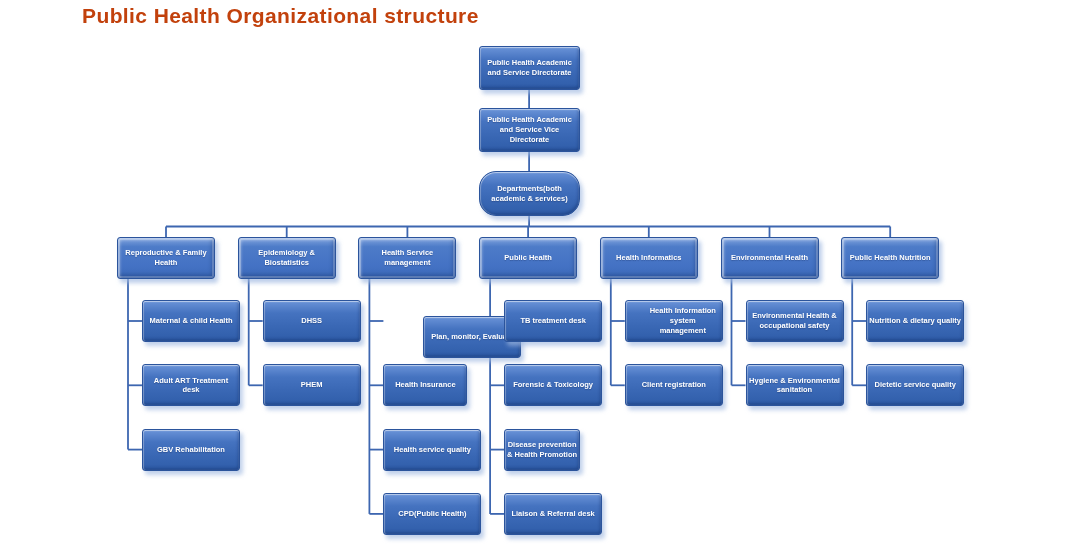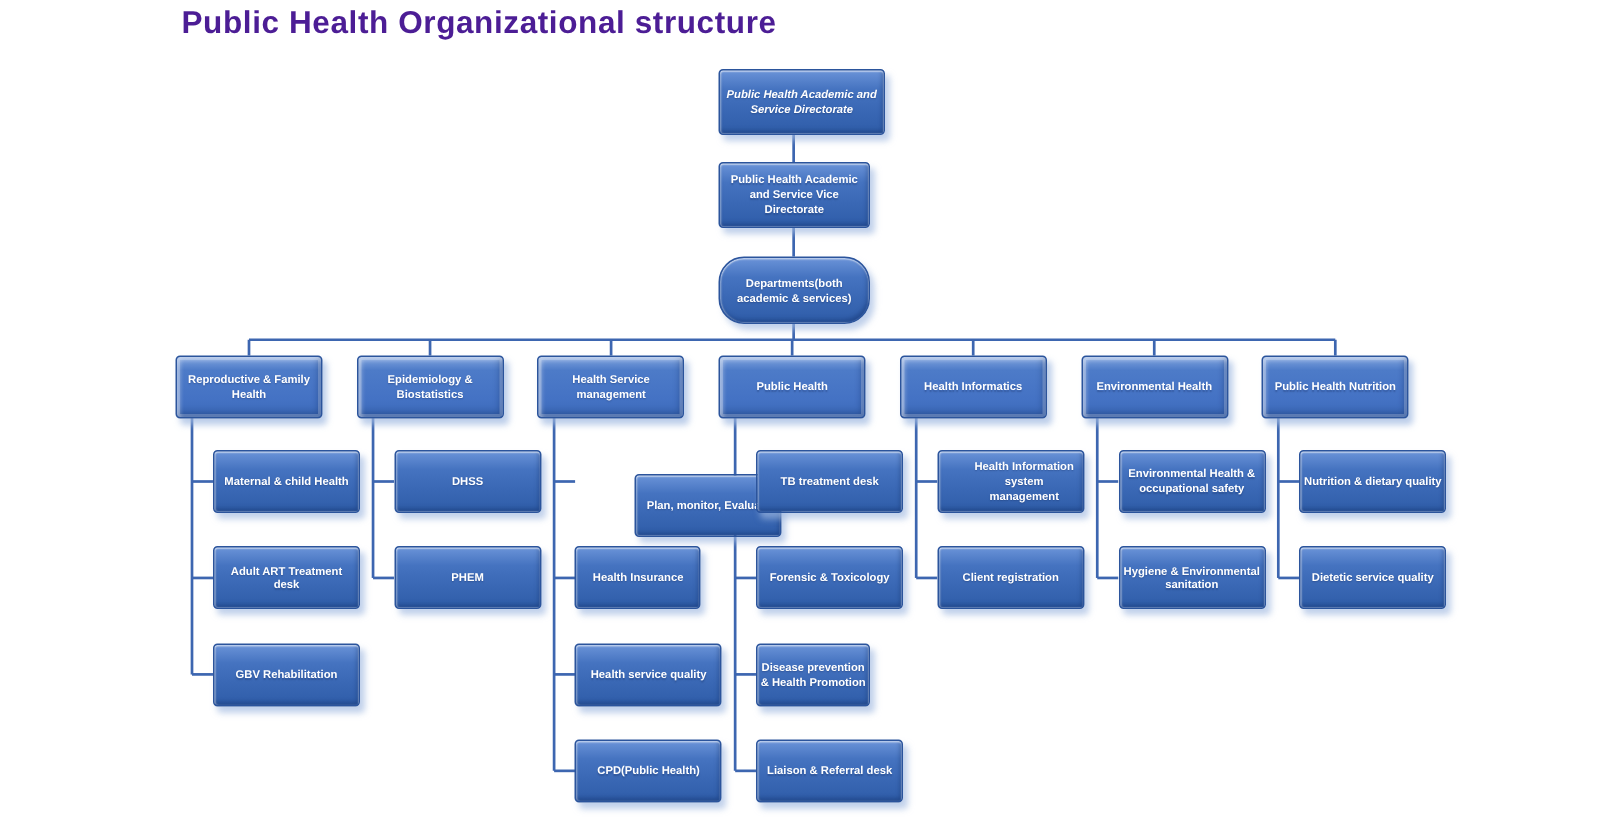--- a/index.html
+++ b/index.html
@@ -98,23 +98,23 @@
       <line x1="610.8" y1="385.3" x2="624.8" y2="385.3" stroke="#3d66b0" stroke-width="1.8"></line>
       <line x1="769.5" y1="226.5" x2="769.5" y2="237" stroke="#3d66b0" stroke-width="1.8"></line>
       <line x1="731.5" y1="279" x2="731.5" y2="385.3" stroke="#3d66b0" stroke-width="1.8"></line>
       <line x1="731.5" y1="321" x2="745.5" y2="321" stroke="#3d66b0" stroke-width="1.8"></line>
       <line x1="731.5" y1="385.3" x2="745.5" y2="385.3" stroke="#3d66b0" stroke-width="1.8"></line>
       <line x1="890.2" y1="226.5" x2="890.2" y2="237" stroke="#3d66b0" stroke-width="1.8"></line>
       <line x1="852.2" y1="279" x2="852.2" y2="385.3" stroke="#3d66b0" stroke-width="1.8"></line>
       <line x1="852.2" y1="321" x2="866.2" y2="321" stroke="#3d66b0" stroke-width="1.8"></line>
       <line x1="852.2" y1="385.3" x2="866.2" y2="385.3" stroke="#3d66b0" stroke-width="1.8"></line>
     </svg>
-  <div id="page-title" style="color: #4c1d95; margin-left: 39px;">Public Health Organizational structure</div>
+  <div id="page-title" style="color: #c2410c;">Public Health Organizational structure</div>
   <div id="nodes">
-      <div class="node" style="left: 479px; top: 46px; width: 111px; height: 44px; font-style: italic;">
+      <div class="node" style="left: 479px; top: 46px; width: 101px; height: 44px;">
         <span class="node-label">Public Health Academic and Service Directorate</span>
       </div>
       <div class="node" style="left: 479px; top: 108px; width: 101px; height: 44px;">
         <span class="node-label">Public Health Academic and Service Vice Directorate</span>
       </div>
       <div class="node" style="left: 479px; top: 171px; width: 101px; height: 45px; border-radius: 17px;">
         <span class="node-label">Departments(both academic &amp; services)</span>
       </div>
       <div class="node node--dept" style="left: 117px; top: 237px; width: 98px; height: 42px;">
         <span class="node-label">Reproductive &amp; Family Health</span>

